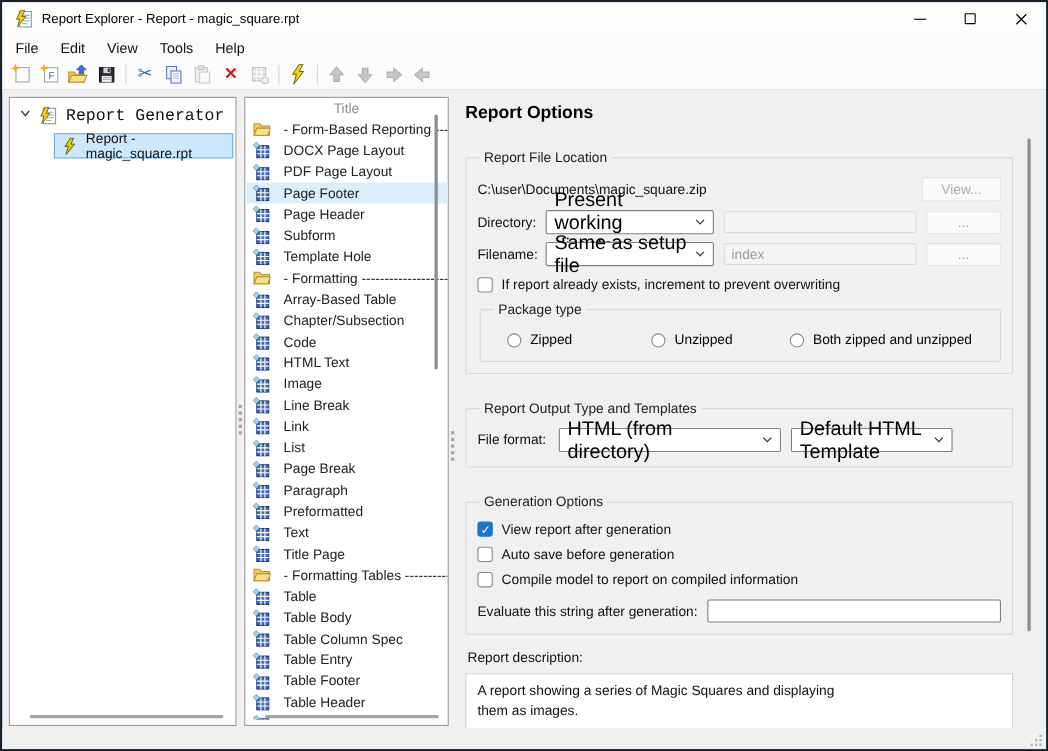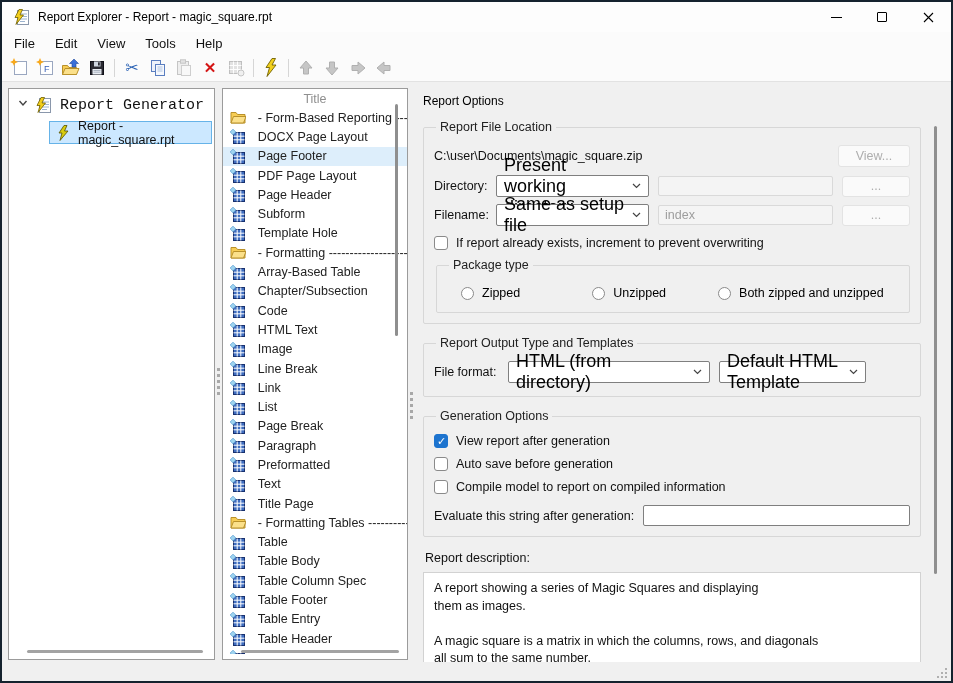--- a/index.html
+++ b/index.html
@@ -53,21 +53,21 @@
 
   
   .list-header { height:19px; text-align:center; font-size:12.5px; color:#8f8f8f; padding-top:3px; }
   .list-body { overflow:hidden; height:546px; }
   .list-row { display:flex; align-items:center; height:19.3px; padding-left:7px; font-size:12.5px; color:#222; white-space:nowrap; }
   .list-row.selected { background:#ddeefb; }
   .li-icon { width:16px; display:flex; justify-content:center; }
   .li-label { margin-left:12px; }
 
   
-  .opt-title { font-size:12px; font-weight:normal; color:#000; margin:2px 0 12px 2px; }
+  .opt-title { font-size:16px; font-weight:bold; color:#000; margin:2px 0 24px 2px; }
   fieldset { border:1px solid #d7d7d7; border-radius:2px; padding:6px 10px 10px 10px; margin-left:2px; }
   legend { font-size:12.5px; color:#222; padding:0 4px; margin-left:2px; }
   .frow { display:flex; align-items:center; margin-top:7px; font-size:12.5px; color:#111; }
   .path-row { margin-top:4px; height:24px; }
   .path-text { flex:1; }
   .btn { font-size:12.5px; display:flex; align-items:center; justify-content:center; border-radius:3px; }
   .btn-dis { width:72px; height:22px; background:#fafafa; border:1px solid #e3e3e3; color:#aeaeae; }
   .btn-dots { width:68px; height:21px; background:#fafafa; border:1px solid #e3e3e3; color:#aeaeae; }
   .lab60 { width:62px; }
   .combo { height:22px; background:#fff; border:1px solid #7f7f7f; border-radius:2px; display:flex; align-items:center; font-size:18px; padding:0 7px; color:#000; justify-content:space-between; }
@@ -75,21 +75,21 @@
   .dis-input { height:20px; background:#f4f4f4; border:1px solid #d9d9d9; border-radius:2px; flex:1; margin:0 9px; font-size:12.5px; color:#9d9d9d; padding:0 6px; font-family:"Liberation Sans",sans-serif; }
   .dis-input::placeholder { color:#9d9d9d; }
   .cbrow { display:flex; align-items:center; gap:8px; font-size:12.5px; color:#111; }
   .cb { width:14px; height:14px; border:1px solid #8a8a8a; border-radius:3px; background:#fff; position:relative; flex:none; }
   .cb.checked { background:#1d74cf; border-color:#1d74cf; }
   .cb.checked:after { content:"✓"; position:absolute; color:#fff; font-size:11px; left:2px; top:0px; }
   .pkg-fieldset { margin-top:8px; padding-bottom:12px; }
   .radio-row { display:flex; align-items:center; margin-top:8px; font-size:12.5px; }
   .radio { width:13px; height:13px; border:1px solid #8a8a8a; border-radius:50%; background:#fff; flex:none; margin-right:8px; }
   .r1 { margin-left:14px; } .r2 { margin-left:72px; } .r3 { margin-left:52px; }
-  .gsec { margin-top:12px; }
+  .gsec { margin-top:24px; }
   .gen-row { margin-top:9px; }
   .eval-row { margin-top:11px; }
   .eval-input { flex:1; height:21px; margin-left:9px; background:#fff; border:1px solid #7f7f7f; border-radius:2px; font-size:12.5px; padding:0 6px; font-family:"Liberation Sans",sans-serif; }
   .desc-label { font-size:12.5px; margin:14px 0 7px 4px; color:#111; }
   .desc-box { height:96px; background:#fff; border:1px solid #d2d2d2; padding:7px 10px; font-size:12.5px; line-height:1.4; color:#111; white-space:pre-wrap; overflow:hidden; margin-left:2px; }
   .btn-row { display:flex; justify-content:flex-end; gap:8px; margin-top:9px; }
   .btn-help { width:72px; height:22px; background:#fdfdfd; border:1px solid #5a5a5a; color:#000; }
 
   
   .statusbar { height:19px; background:#f0f0f0; position:relative; }
@@ -272,39 +272,39 @@
           <div class="list-row">
             <span class="li-icon">
               <svg width="15" height="15" viewBox="0 0 15 15">
                 <rect x="3.5" y="3.5" width="11" height="11" fill="#3f6dbf" stroke="#17306e"></rect>
                 <path d="M3.5 7.2h11M3.5 10.8h11M7.2 3.5v11M10.8 3.5v11" stroke="#fff" stroke-width="1"></path>
                 <rect x="1" y="1" width="4" height="4" fill="#9fd4f0" stroke="#5a9fd4" stroke-width="0.7" transform="rotate(45 3 3)"></rect>
               </svg>
             </span>
             <span class="li-label">DOCX Page Layout</span>
           </div>
+          <div class="list-row">
+            <span class="li-icon">
+              <svg width="15" height="15" viewBox="0 0 15 15">
+                <rect x="3.5" y="3.5" width="11" height="11" fill="#3f6dbf" stroke="#17306e"></rect>
+                <path d="M3.5 7.2h11M3.5 10.8h11M7.2 3.5v11M10.8 3.5v11" stroke="#fff" stroke-width="1"></path>
+                <rect x="1" y="1" width="4" height="4" fill="#9fd4f0" stroke="#5a9fd4" stroke-width="0.7" transform="rotate(45 3 3)"></rect>
+              </svg>
+            </span>
+            <span class="li-label">PDF Page Layout</span>
+          </div>
           <div class="list-row selected">
             <span class="li-icon">
               <svg width="15" height="15" viewBox="0 0 15 15">
                 <rect x="3.5" y="3.5" width="11" height="11" fill="#3f6dbf" stroke="#17306e"></rect>
                 <path d="M3.5 7.2h11M3.5 10.8h11M7.2 3.5v11M10.8 3.5v11" stroke="#fff" stroke-width="1"></path>
                 <rect x="1" y="1" width="4" height="4" fill="#9fd4f0" stroke="#5a9fd4" stroke-width="0.7" transform="rotate(45 3 3)"></rect>
               </svg>
             </span>
             <span class="li-label">Page Footer</span>
-          </div>
-          <div class="list-row">
-            <span class="li-icon">
-              <svg width="15" height="15" viewBox="0 0 15 15">
-                <rect x="3.5" y="3.5" width="11" height="11" fill="#3f6dbf" stroke="#17306e"></rect>
-                <path d="M3.5 7.2h11M3.5 10.8h11M7.2 3.5v11M10.8 3.5v11" stroke="#fff" stroke-width="1"></path>
-                <rect x="1" y="1" width="4" height="4" fill="#9fd4f0" stroke="#5a9fd4" stroke-width="0.7" transform="rotate(45 3 3)"></rect>
-              </svg>
-            </span>
-            <span class="li-label">PDF Page Layout</span>
           </div>
           <div class="list-row">
             <span class="li-icon">
               <svg width="15" height="15" viewBox="0 0 15 15">
                 <rect x="3.5" y="3.5" width="11" height="11" fill="#3f6dbf" stroke="#17306e"></rect>
                 <path d="M3.5 7.2h11M3.5 10.8h11M7.2 3.5v11M10.8 3.5v11" stroke="#fff" stroke-width="1"></path>
                 <rect x="1" y="1" width="4" height="4" fill="#9fd4f0" stroke="#5a9fd4" stroke-width="0.7" transform="rotate(45 3 3)"></rect>
               </svg>
             </span>
             <span class="li-label">Page Header</span>
@@ -508,31 +508,31 @@
             <span class="li-label">Table Column Spec</span>
           </div>
           <div class="list-row">
             <span class="li-icon">
               <svg width="15" height="15" viewBox="0 0 15 15">
                 <rect x="3.5" y="3.5" width="11" height="11" fill="#3f6dbf" stroke="#17306e"></rect>
                 <path d="M3.5 7.2h11M3.5 10.8h11M7.2 3.5v11M10.8 3.5v11" stroke="#fff" stroke-width="1"></path>
                 <rect x="1" y="1" width="4" height="4" fill="#9fd4f0" stroke="#5a9fd4" stroke-width="0.7" transform="rotate(45 3 3)"></rect>
               </svg>
             </span>
+            <span class="li-label">Table Entry</span>
+          </div>
+          <div class="list-row">
+            <span class="li-icon">
+              <svg width="15" height="15" viewBox="0 0 15 15">
+                <rect x="3.5" y="3.5" width="11" height="11" fill="#3f6dbf" stroke="#17306e"></rect>
+                <path d="M3.5 7.2h11M3.5 10.8h11M7.2 3.5v11M10.8 3.5v11" stroke="#fff" stroke-width="1"></path>
+                <rect x="1" y="1" width="4" height="4" fill="#9fd4f0" stroke="#5a9fd4" stroke-width="0.7" transform="rotate(45 3 3)"></rect>
+              </svg>
+            </span>
             <span class="li-label">Table Footer</span>
-          </div>
-          <div class="list-row">
-            <span class="li-icon">
-              <svg width="15" height="15" viewBox="0 0 15 15">
-                <rect x="3.5" y="3.5" width="11" height="11" fill="#3f6dbf" stroke="#17306e"></rect>
-                <path d="M3.5 7.2h11M3.5 10.8h11M7.2 3.5v11M10.8 3.5v11" stroke="#fff" stroke-width="1"></path>
-                <rect x="1" y="1" width="4" height="4" fill="#9fd4f0" stroke="#5a9fd4" stroke-width="0.7" transform="rotate(45 3 3)"></rect>
-              </svg>
-            </span>
-            <span class="li-label">Table Entry</span>
           </div>
           <div class="list-row">
             <span class="li-icon">
               <svg width="15" height="15" viewBox="0 0 15 15">
                 <rect x="3.5" y="3.5" width="11" height="11" fill="#3f6dbf" stroke="#17306e"></rect>
                 <path d="M3.5 7.2h11M3.5 10.8h11M7.2 3.5v11M10.8 3.5v11" stroke="#fff" stroke-width="1"></path>
                 <rect x="1" y="1" width="4" height="4" fill="#9fd4f0" stroke="#5a9fd4" stroke-width="0.7" transform="rotate(45 3 3)"></rect>
               </svg>
             </span>
             <span class="li-label">Table Header</span>

